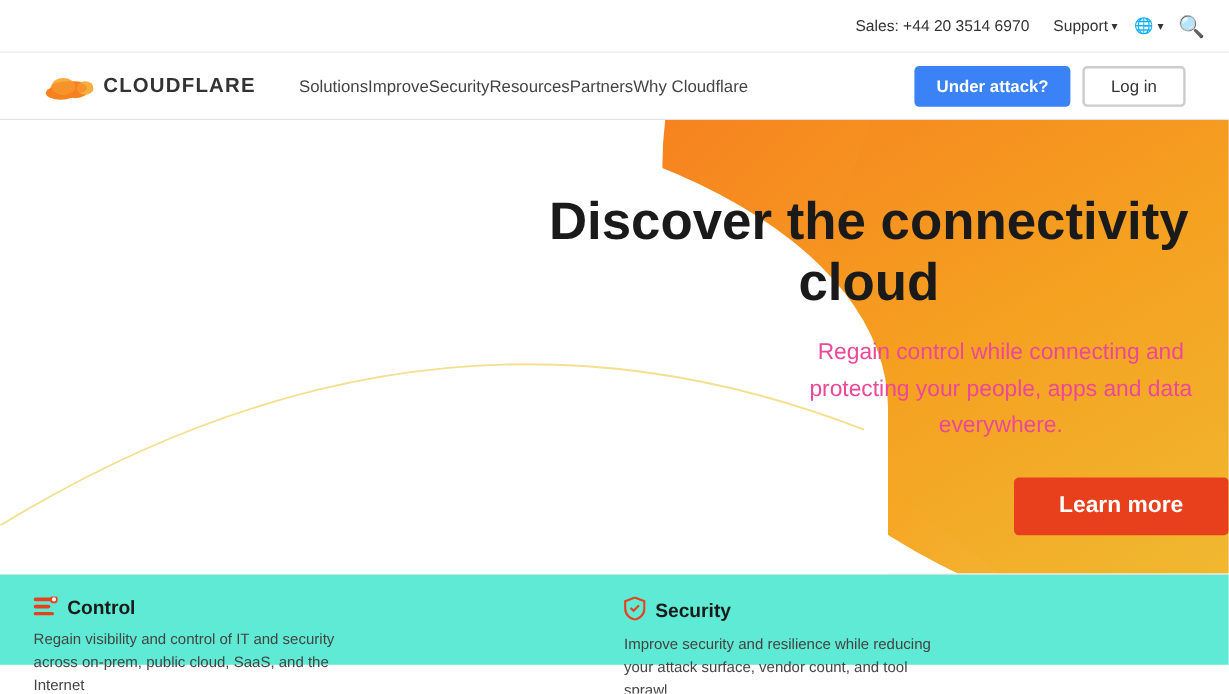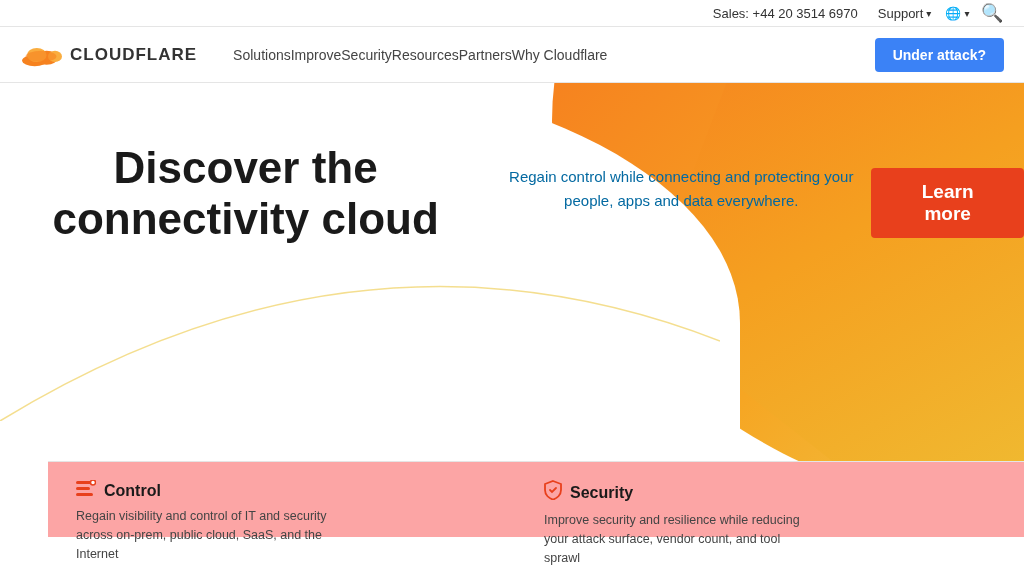--- a/index.html
+++ b/index.html
@@ -2,39 +2,39 @@
 <html><head>
   <meta charset="utf-8">
   <style>
     * { margin: 0; padding: 0; box-sizing: border-box; }
     body { font-family: -apple-system, BlinkMacSystemFont, 'Segoe UI', Arial, sans-serif; width: 1024px; height: 578px; overflow: hidden; background: #fff; }
 
     
     .top-bar {
       display: flex; align-items: center; justify-content: flex-end;
       padding: 6px 20px; border-bottom: 1px solid #e5e5e5;
-      background: #fff; height: 27px;
+      background: #fff; height: 44px;
     }
     .top-bar-sales {
       font-size: 13px; color: #333; margin-right: 20px;
     }
     .top-bar-support {
       font-size: 13px; color: #333; margin-right: 14px; cursor: pointer; display: flex; align-items: center; gap: 3px;
     }
     .top-bar-globe {
       font-size: 13px; color: #333; margin-right: 12px; cursor: pointer; display: flex; align-items: center; gap: 3px;
     }
     .top-bar-search {
       font-size: 18px; color: #333; cursor: pointer;
     }
     .chevron { font-size: 10px; }
 
     
     .navbar {
-      display: flex; align-items: center; padding: 0 20px;
+      display: flex; align-items: center; padding: 0 36px;
       background: #fff; height: 56px; border-bottom: 1px solid #e5e5e5;
     }
     .logo {
       display: flex; align-items: center; gap: 8px; margin-right: 36px; text-decoration: none;
     }
     .logo-icon {
       width: 42px; height: 28px;
     }
     .logo-text {
       font-size: 17px; font-weight: 700; color: #333; letter-spacing: 1px; text-transform: uppercase;
@@ -87,41 +87,40 @@
 
     
     .hero-arc {
       position: absolute; left: 0; bottom: 40px;
       width: 720px; height: 200px;
       pointer-events: none;
     }
 
     .hero-content {
       position: relative; z-index: 10;
-      display: flex; flex-direction: row; align-items: center;
+      display: flex; flex-direction: column; align-items: flex-end;
       padding-top: 60px; text-align: center;
     }
     .hero-title {
       font-size: 44px; font-weight: 800; color: #1a1a1a; line-height: 1.15;
       max-width: 600px; margin-bottom: 18px;
     }
     .hero-subtitle {
-      font-size: 15px; color: #0369a1; max-width: 380px; line-height: 1.6; margin-bottom: 28px;
+      font-size: 19px; color: #ec4899; max-width: 380px; line-height: 1.6; margin-bottom: 28px;
     }
     .btn-learn-more {
       background: #e8401c; color: #fff; border: none; border-radius: 4px;
       padding: 13px 38px; font-size: 19px; font-weight: 600; cursor: pointer;
     }
 
     
     .features {
       display: flex; align-items: flex-start; padding: 18px 28px; gap: 0;
-      background: #fca5a5; border-top: 1px solid #e5e5e5;
+      background: #5eead4; border-top: 1px solid #e5e5e5;
       height: 76px;
-      margin-left: 48px;
     }
     .feature-item {
       flex: 1; padding: 0 16px;
     }
     .feature-item:first-child { padding-left: 0; }
     .feature-title {
       font-size: 16px; font-weight: 700; color: #1a1a1a; display: flex; align-items: center; gap: 8px; margin-bottom: 6px;
     }
     .feature-desc {
       font-size: 12.5px; color: #444; line-height: 1.5; max-width: 260px;
@@ -162,20 +161,21 @@
   <div class="nav-links">
     <a class="nav-link">Solutions</a>
     <a class="nav-link">Improve</a>
     <a class="nav-link">Security</a>
     <a class="nav-link">Resources</a>
     <a class="nav-link">Partners</a>
     <a class="nav-link">Why Cloudflare</a>
   </div>
   <div class="nav-actions">
     <button class="btn-attack">Under attack?</button>
+    <button class="btn-login">Log in</button>
   </div>
 </nav>
 
 <div class="hero">
 
   <div class="hero-bg-right"></div>
   <div class="hero-bg-right-overlay"></div>
 
   <div class="hero-white-curve"></div>
 

